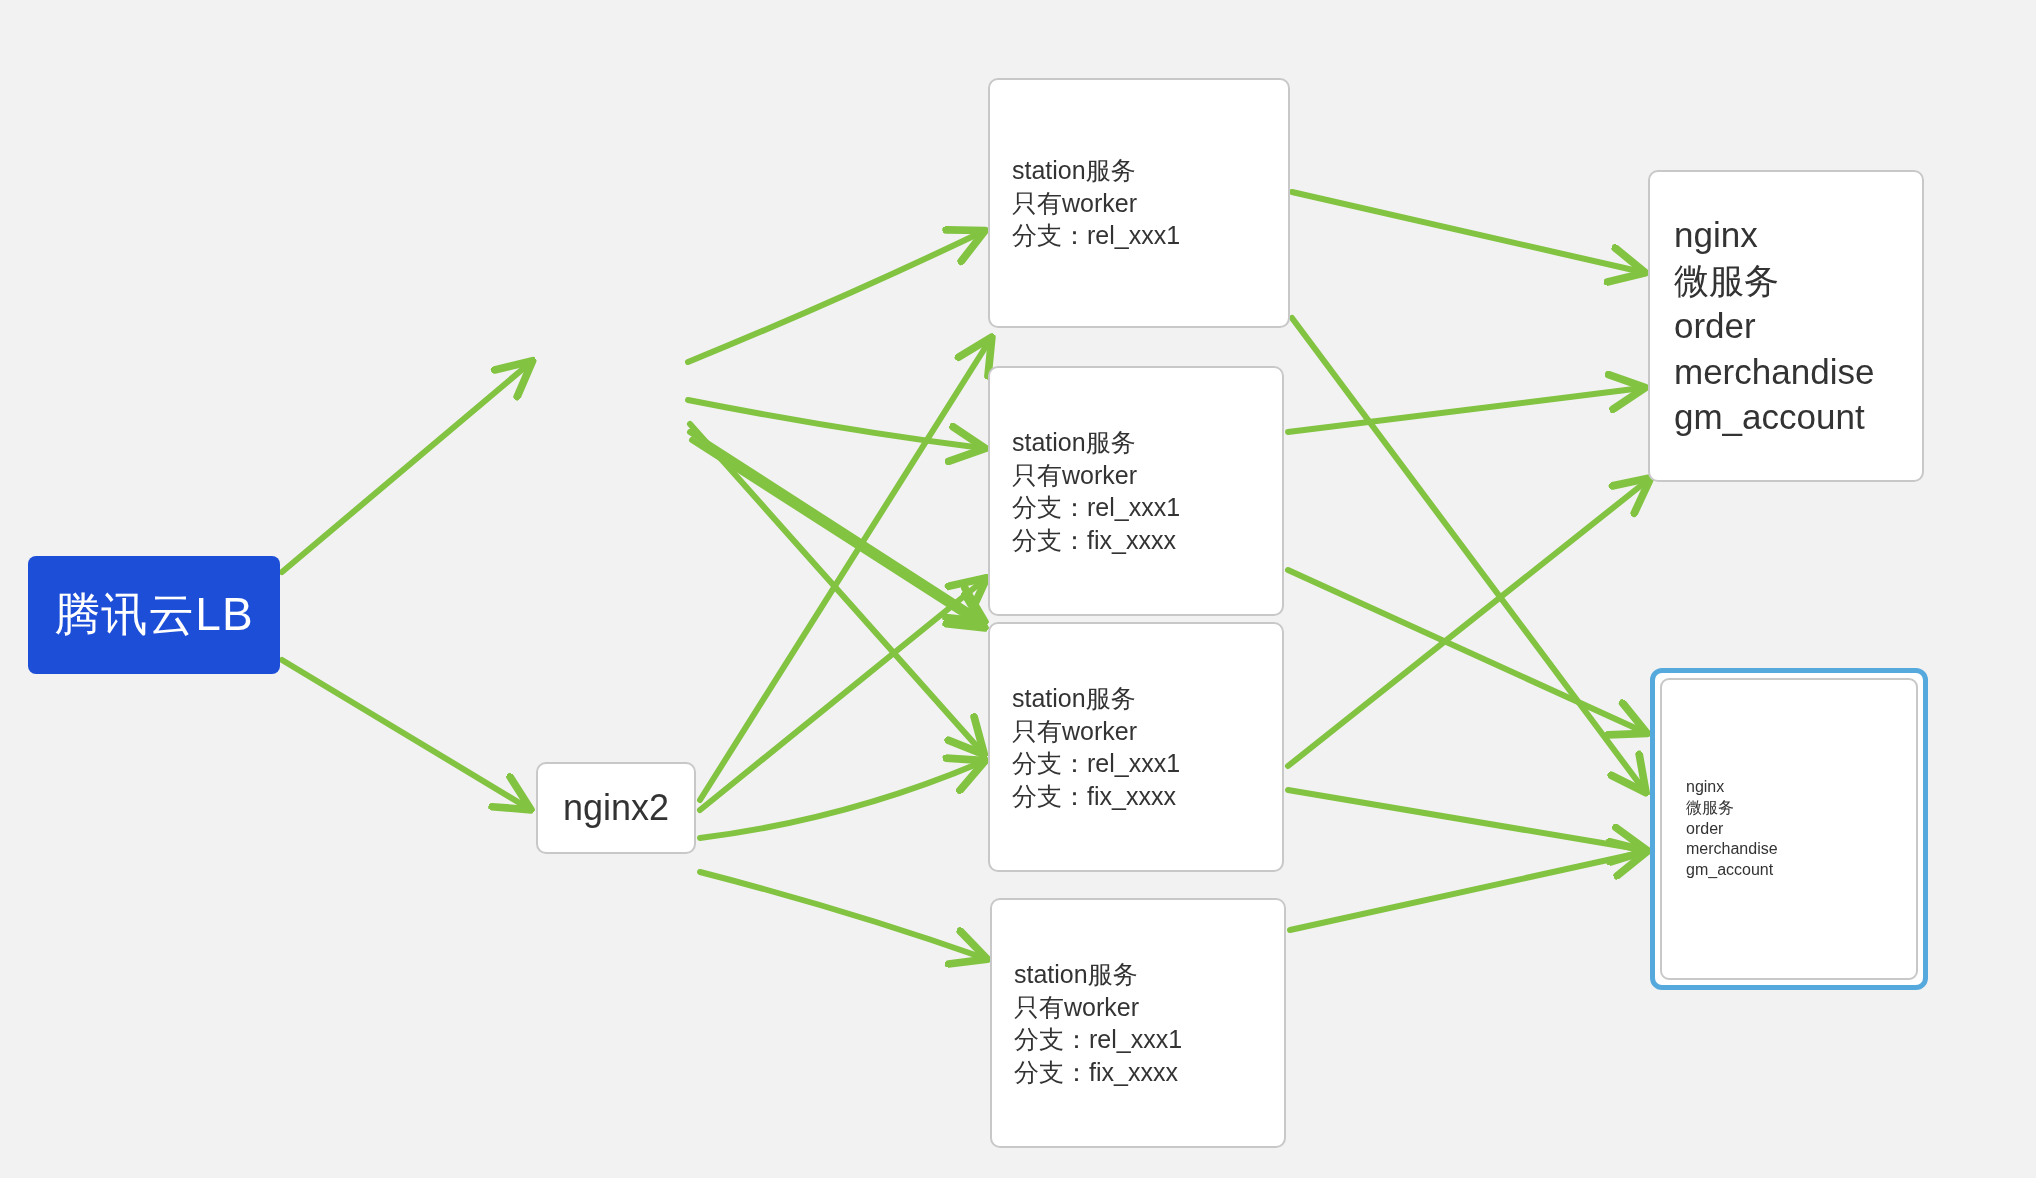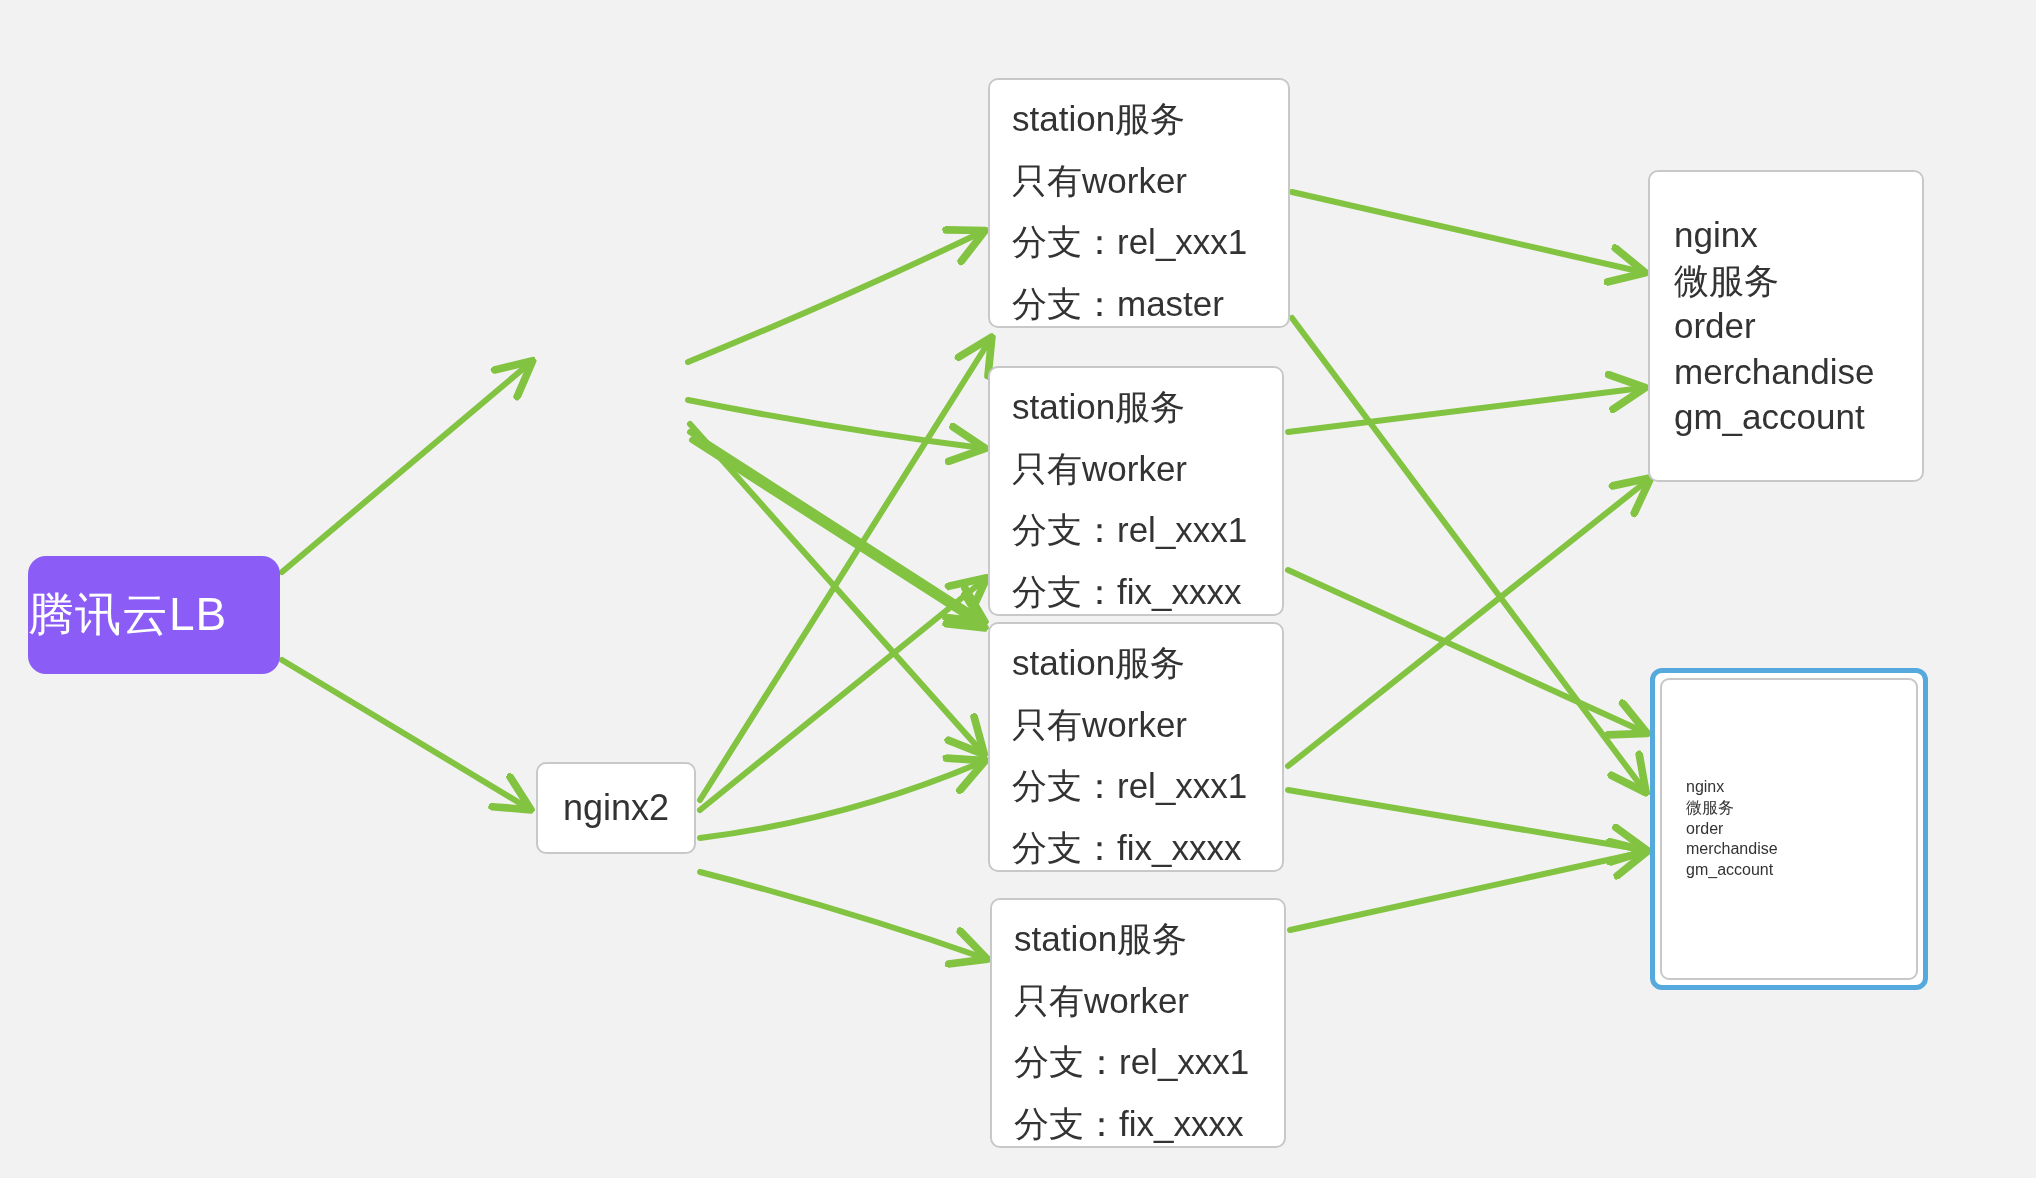--- a/index.html
+++ b/index.html
@@ -12,31 +12,31 @@
   #canvas{position:relative;width:2036px;height:1178px;}
   #edges{position:absolute;left:0;top:0;width:2036px;height:1178px;}
 
   .node{position:absolute;box-sizing:border-box;background:#ffffff;
         border:2px solid #c8c8c8;border-radius:10px;
         display:flex;flex-direction:column;justify-content:center;
         color:#333333;}
   .node .line{white-space:pre;line-height:1.30;}
 
   
-  .lb{background:#8b5cf6;border:none;border-radius:18px;
-      align-items:flex-start;justify-content:center;}
+  .lb{background:#1d4ed8;border:none;border-radius:8px;
+      align-items:center;justify-content:center;}
   .lb .line{color:#ffffff;font-size:46px;letter-spacing:1px;}
 
   
   .nginx .line{font-size:36px;text-align:center;}
   .nginx{align-items:center;}
 
   
   .station{padding-left:22px;}
-  .station .line{font-size:35px;margin-top:16px;}
+  .station .line{font-size:25px;}
 
   
   .backend{padding-left:24px;}
   .backend .line{font-size:35px;}
 
   
   .selected{border:5px solid #56a9dd;border-radius:12px;padding:5px;
             background:#ffffff;}
   .selected .inner{box-sizing:border-box;width:100%;height:100%;
             border:2px solid #c8c8c8;border-radius:9px;background:#fff;
@@ -82,21 +82,20 @@
 
 
   <div class="node nginx" style="left:536px;top:762px;width:160px;height:92px;">
     <div class="line">nginx2</div>
   </div>
 
   <div class="node station" style="left:988px;top:78px;width:302px;height:250px;">
     <div class="line">station服务</div>
     <div class="line">只有worker</div>
     <div class="line">分支：rel_xxx1</div>
-    <div class="line">分支：master</div>
   </div>
 
   <div class="node station" style="left:988px;top:366px;width:296px;height:250px;">
     <div class="line">station服务</div>
     <div class="line">只有worker</div>
     <div class="line">分支：rel_xxx1</div>
     <div class="line">分支：fix_xxxx</div>
   </div>
 
   <div class="node station" style="left:988px;top:622px;width:296px;height:250px;">

